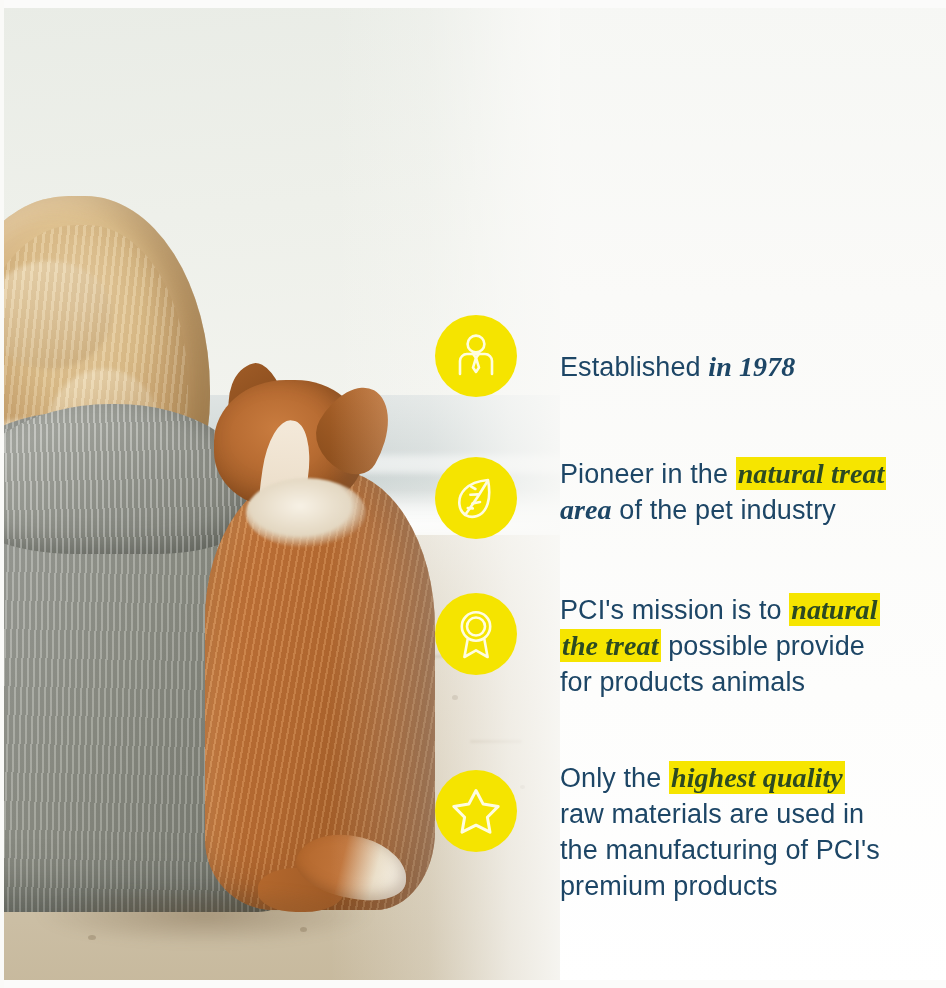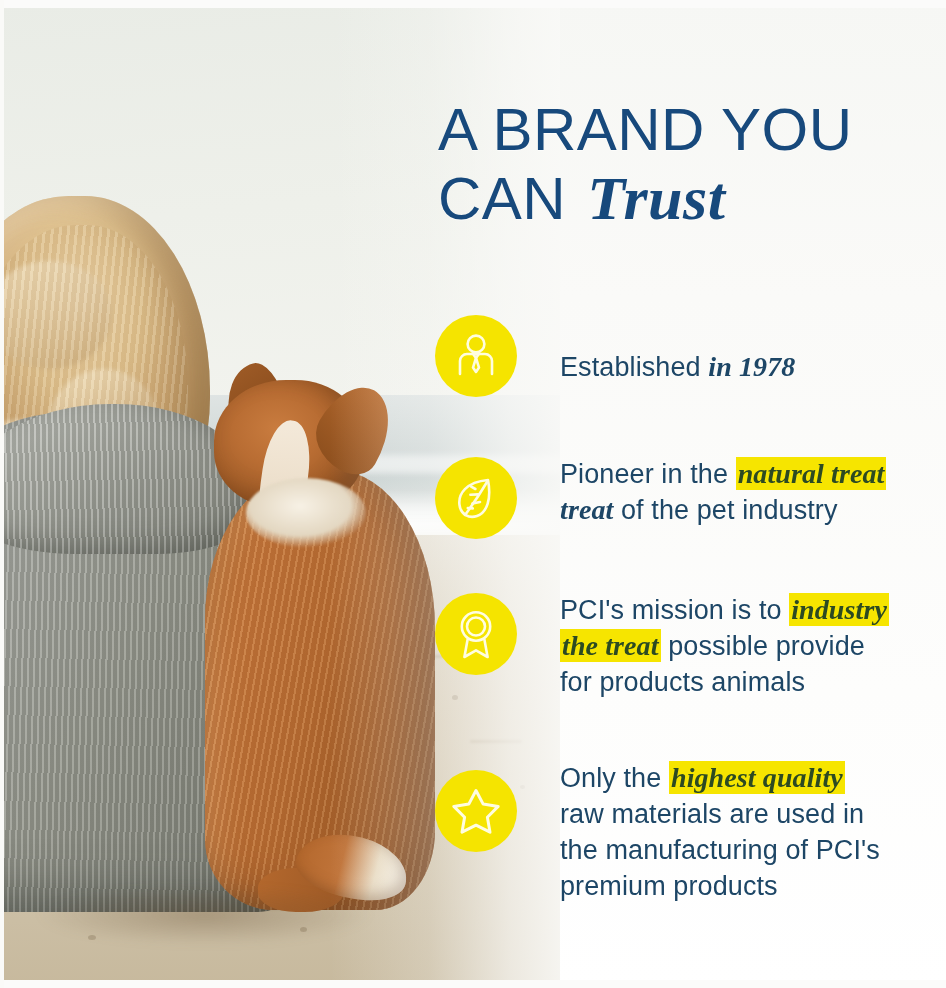--- a/index.html
+++ b/index.html
@@ -297,24 +297,20 @@
     <div class="shadow-sand"></div>
 
     <div class="photo-fade"></div>
   </div>
 
   <div class="panel-wash"></div>
   <div class="edge-top"></div>
   <div class="edge-bottom"></div>
   <div class="edge-left"></div>
 
-  <div class="headline">
-    <span class="l2">A BRAND YOU</span>
-    <span class="l2"><span>CAN </span><span class="script"><span class="hl-band"></span><span>Trust</span></span></span>
-  </div>
 
   <div class="bullets">
 
     <div class="icon-badge" style="left:435px; top:299px;">
       <svg width="52" height="52" viewBox="0 0 52 52" fill="none" stroke="#fffde0" stroke-width="2.6" stroke-linecap="round" stroke-linejoin="round">
         <circle cx="26" cy="14" r="8.4"></circle>
         <path d="M10 44 V31 a7 7 0 0 1 7-7 h18 a7 7 0 0 1 7 7 v13"></path>
         <path d="M22.6 23.2 L26 28 l3.4-4.8"></path>
         <path d="M26 28 l-3 9.6 L26 42 l3-4.4 L26 28 z"></path>
       </svg>
@@ -325,32 +321,32 @@
 
     <div class="icon-badge" style="left:435px; top:441px;">
       <svg width="52" height="52" viewBox="0 0 52 52" fill="none" stroke="#fffde0" stroke-width="2.6" stroke-linecap="round" stroke-linejoin="round">
         <path d="M38 8 C16 10 8 22 9.5 33 C10.8 42.6 19 46.8 27 44 C37 40.6 41.6 27 38 8 Z"></path>
         <path d="M37 10 C31 20 24 31 15 43"></path>
         <path d="M28.2 22.4 L20.4 22.8 M30 30 L22.4 31.6 M25.4 17 L20.8 14.4 M22.8 36.4 L17.8 36"></path>
       </svg>
     </div>
     <div class="btext" style="top:440px;">
       <div><span>Pioneer in the </span><span class="hl">natural treat</span></div>
-      <div><span class="em">treat</span><span> of the pet industry</span></div>
+      <div><span class="em">area</span><span> of the pet industry</span></div>
     </div>
 
     <div class="icon-badge" style="left:435px; top:577px;">
       <svg width="52" height="54" viewBox="0 0 52 54" fill="none" stroke="#fffde0" stroke-width="2.6" stroke-linecap="round" stroke-linejoin="round">
         <circle cx="26" cy="19.5" r="14.2"></circle>
         <circle cx="26" cy="19.5" r="9"></circle>
         <path d="M17.6 32.4 L14.4 50 L26 43.4 L37.6 50 L34.4 32.4"></path>
       </svg>
     </div>
     <div class="btext" style="top:576px;">
-      <div><span>PCI's mission is to </span><span class="hl">industry</span></div>
+      <div><span>PCI's mission is to </span><span class="hl">natural</span></div>
       <div><span class="hl">the treat</span><span> possible provide</span></div>
       <div><span>for products animals</span></div>
     </div>
 
     <div class="icon-badge" style="left:435px; top:754px;">
       <svg width="54" height="54" viewBox="0 0 54 54" fill="none" stroke="#fffde0" stroke-width="3" stroke-linecap="round" stroke-linejoin="round">
         <path d="M27 6.5 L34.2 20.1 L49.2 22.4 L38.4 33.2 L41 48.2 L27 41.2 L13 48.2 L15.6 33.2 L4.8 22.4 L19.8 20.1 Z"></path>
       </svg>
     </div>
     <div class="btext" style="top:744px;">

